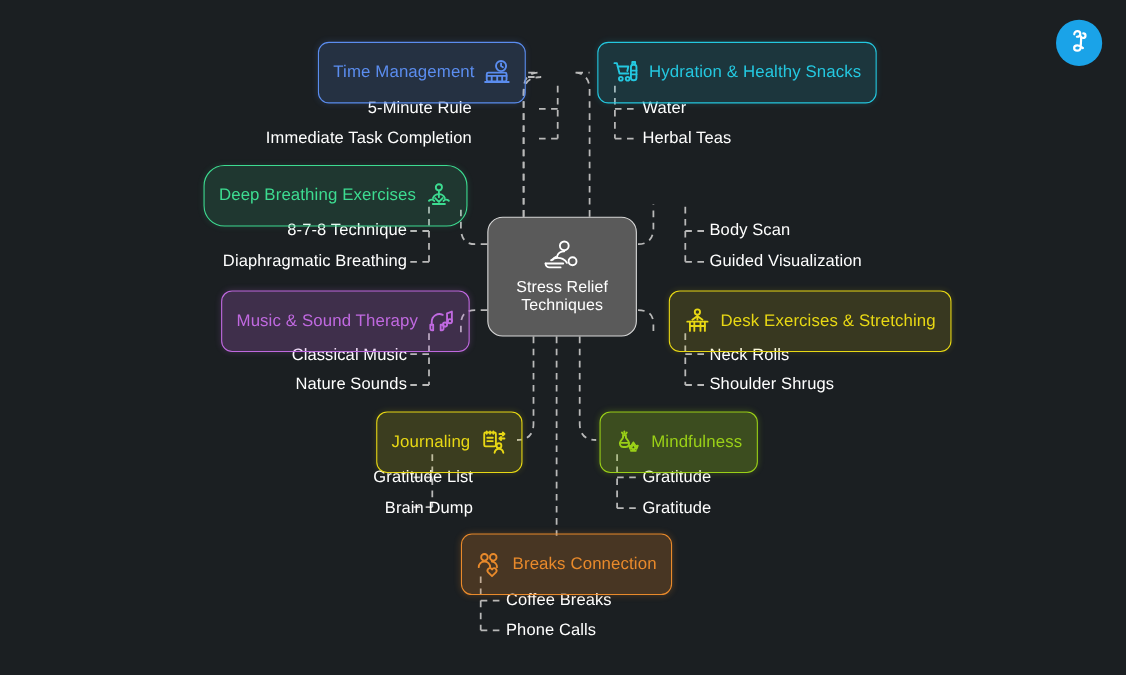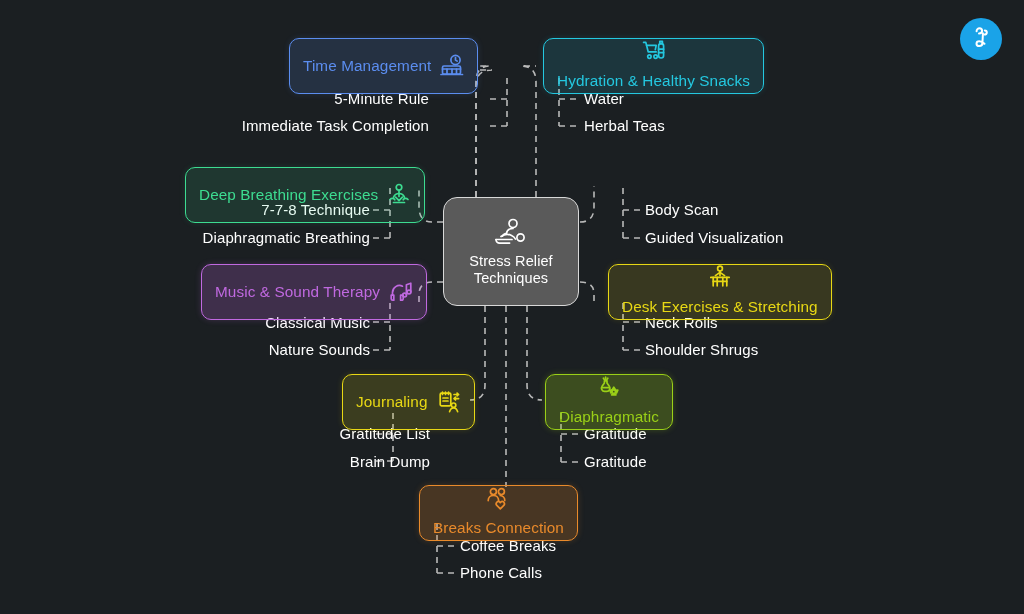--- a/index.html
+++ b/index.html
@@ -52,21 +52,21 @@
     padding: 0 13px;
     height: 56px;
     border-radius: 10px;
     border-width: 1.6px; border-style: solid;
     font-size: 15.3px;
     white-space: nowrap;
     z-index: 4;
   }
   .pill .p-icon { display: block; line-height: 0; flex: 0 0 auto; }
   .pill .p-label { letter-spacing: .1px; }
-  .pill.right-side { flex-direction: column; text-align: center; }
+  .pill.right-side { flex-direction: row; text-align: center; }
   .pill.left-side  { flex-direction: row-reverse; }
 
   
   .sub {
     position: absolute;
     font-size: 15px;
     color: #ffffff;
     white-space: nowrap;
     z-index: 3;
     letter-spacing: .1px;
@@ -155,36 +155,36 @@
         <path d="M2.5 15h18"></path>
         <path d="M7 15v5M12 15v5M16.5 15v5"></path>
         <path d="M1 20.5h21.5"></path>
       </svg>
     </span>
     <span class="p-label">Time Management</span>
   </div>
   <div class="sub left-side" style="left:429px; top:90px;">5-Minute Rule</div>
   <div class="sub left-side" style="left:429px; top:117px;">Immediate Task Completion</div>
 
-  <div class="pill left-side" style="left: 185px; top: 167px; border-color: rgb(61, 220, 145); background: rgba(61, 220, 145, 0.13); color: rgb(61, 220, 145); box-shadow: rgba(61, 220, 145, 0.13) 0px 0px 6px;">
+  <div class="pill left-side" style="left: 185px; top: 150px; border-color: rgb(61, 220, 145); background: rgba(61, 220, 145, 0.13); color: rgb(61, 220, 145); box-shadow: rgba(61, 220, 145, 0.13) 0px 0px 6px; border-radius: 19px;">
     <span class="p-icon">
       <svg width="24" height="24" viewBox="0 0 24 24" fill="none" stroke="#3ddc91" stroke-width="1.7" stroke-linecap="round" stroke-linejoin="round">
         <circle cx="12" cy="4.3" r="2.8"></circle>
         <path d="M12 7.4v6"></path>
         <path d="M12 10.5c-2.6 0-4.6 1.6-5.4 3.6"></path>
         <path d="M12 10.5c2.6 0 4.6 1.6 5.4 3.6"></path>
         <path d="M3 16.5c1.6-1.6 3.8-1.3 4.8 .3"></path>
         <path d="M21 16.5c-1.6-1.6-3.8-1.3-4.8 .3"></path>
         <path d="M6.5 19.5h11"></path>
         <path d="M8.6 14.1L12 17.6l3.4-3.5"></path>
       </svg>
     </span>
     <span class="p-label">Deep Breathing Exercises</span>
   </div>
-  <div class="sub left-side" style="left:370px; top:201px;">7-7-8 Technique</div>
+  <div class="sub left-side" style="left:370px; top:201px;">8-7-8 Technique</div>
   <div class="sub left-side" style="left:370px; top:229px;">Diaphragmatic Breathing</div>
 
   <div class="pill left-side" style="left: 201px; top: 264px; border-color: rgb(192, 105, 224); background: rgba(192, 105, 224, 0.22); color: rgb(192, 105, 224); box-shadow: rgba(192, 105, 224, 0.22) 0px 0px 6px;">
     <span class="p-icon">
       <svg width="24" height="24" viewBox="0 0 24 24" fill="none" stroke="#c069e0" stroke-width="1.7" stroke-linecap="round" stroke-linejoin="round">
         <path d="M3.5 15v-2.5a7 7 0 0 1 10-6.3"></path>
         <path d="M2.2 15.2h2.6v5H3.6a1.4 1.4 0 0 1-1.4-1.4z"></path>
         <path d="M11.6 15.2h2.6v3.6a1.4 1.4 0 0 1-1.4 1.4h-1.2z"></path>
         <path d="M17.4 14.4V4.8l4.4-1.6v8.6"></path>
         <circle cx="15.6" cy="15.1" r="1.9"></circle>
@@ -254,21 +254,21 @@
     <span class="p-icon">
       <svg width="24" height="24" viewBox="0 0 24 24" fill="none" stroke="#9ad017" stroke-width="1.7" stroke-linecap="round" stroke-linejoin="round">
         <path d="M8.6 2.2v2.4"></path>
         <path d="M6.4 3.2l.9 1.3M10.8 3.2l-.9 1.3"></path>
         <path d="M7.4 5.8h2.6v2.2l2.3 3.2c1.5 2.1 .1 5.2-2.5 5.2H7.6c-2.6 0-4-3.1-2.5-5.2l2.3-3.2z"></path>
         <path d="M5.6 12.6h6.4"></path>
         <circle cx="16.8" cy="16.4" r="2"></circle>
         <path d="M16.8 12.2l1.6 2.6h-3.2zM20.8 15.2l-1.2 2.8-1.6-2.4zM12.8 15.2l1.2 2.8 1.6-2.4zM14.6 19.8h4.4"></path>
       </svg>
     </span>
-    <span class="p-label">Diaphragmatic</span>
+    <span class="p-label">Mindfulness</span>
   </div>
   <div class="sub right-side" style="left:584px; top:425px;">Gratitude</div>
   <div class="sub right-side" style="left:584px; top:453px;">Gratitude</div>
 
   <div class="pill right-side" style="left: 419px; top: 485px; border-color: rgb(233, 138, 43); background: rgba(233, 138, 43, 0.22); color: rgb(233, 138, 43); box-shadow: rgba(233, 138, 43, 0.22) 0px 0px 6px;">
     <span class="p-icon">
       <svg width="24" height="24" viewBox="0 0 24 24" fill="none" stroke="#e98a2b" stroke-width="1.7" stroke-linecap="round" stroke-linejoin="round">
         <circle cx="7.4" cy="5.6" r="3"></circle>
         <circle cx="15.4" cy="5.6" r="3"></circle>
         <path d="M2.2 14.6c0-2.9 2.3-5.2 5.2-5.2s5.2 2.3 5.2 5.2"></path>

